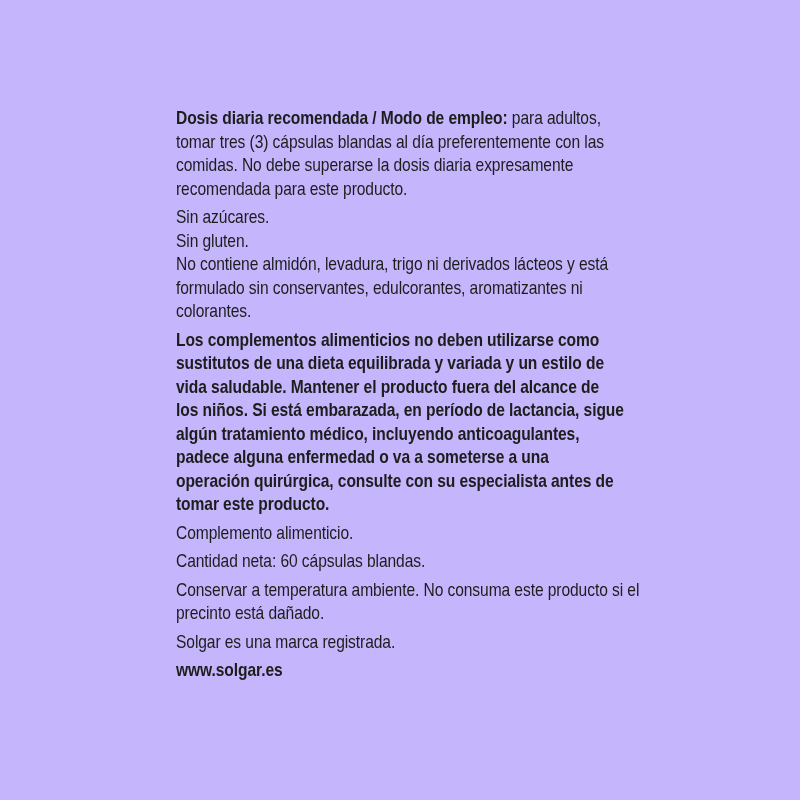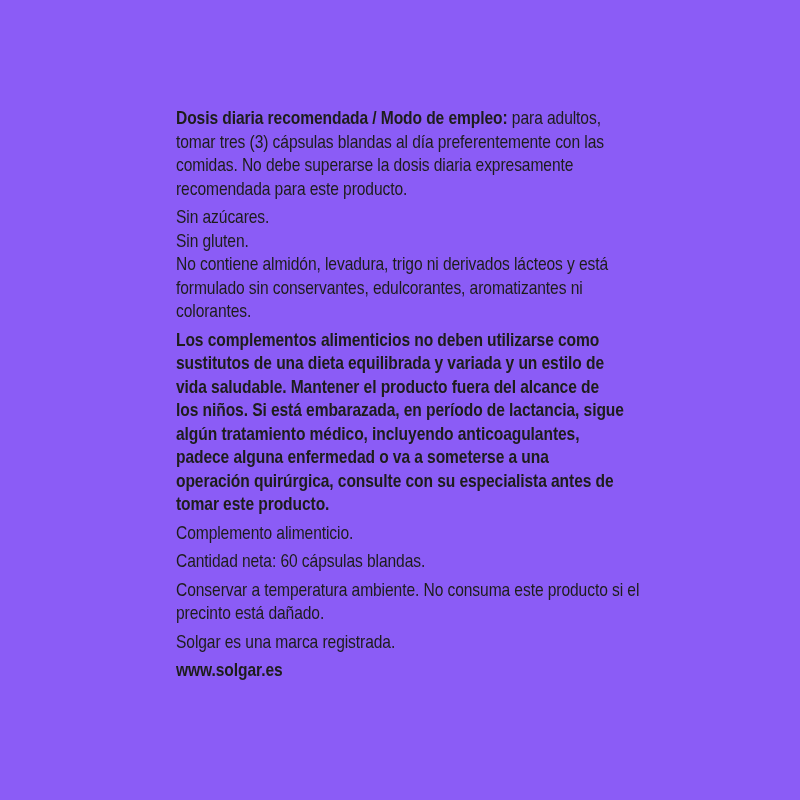--- a/index.html
+++ b/index.html
@@ -10,21 +10,21 @@
     width: 800px;
     height: 800px;
     background: #ffffff;
     font-family: "Liberation Sans", sans-serif;
     overflow: hidden;
     position: relative;
   }
   .label-page {
     position: absolute;
     inset: 0;
-    background: #8b5cf6;
+    background: #c4b5fd;
   }
   .label-text {
     position: absolute;
     left: 176px;
     top: 106px;
     width: 562px;
     transform: scaleX(0.82);          
     transform-origin: left top;
     color: #1d1d1b;
     font-size: 19px;

